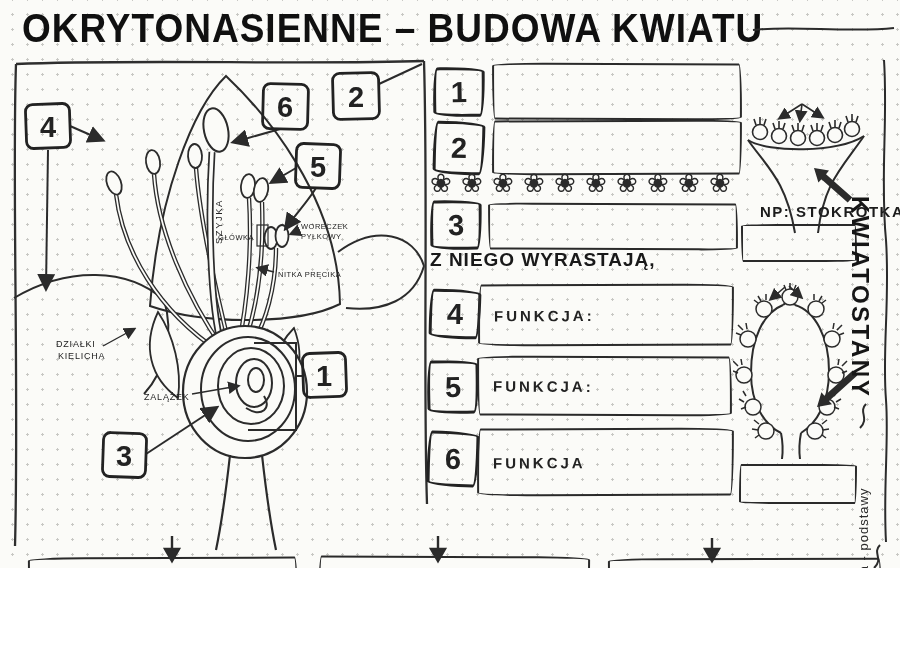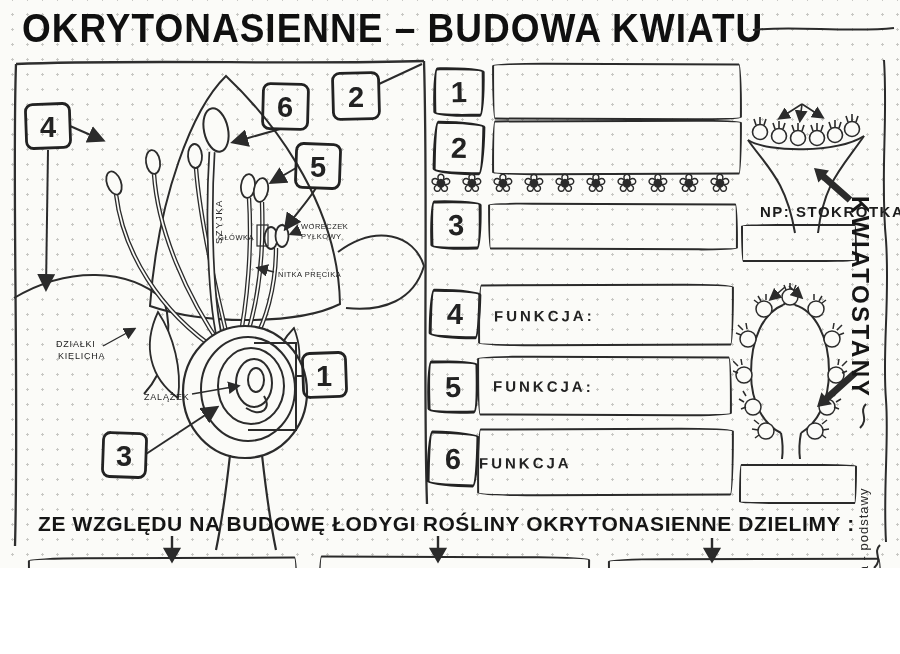--- a/index.html
+++ b/index.html
@@ -197,40 +197,41 @@
     </div>
   <div class="abs ansbox sk sk2" style="left:492px;top:120px;width:246px;height:51px;transform:rotate(-.2deg);"></div>
 
   <div class="abs doodles" style="left:430px;top:168px;width:312px;">❀ ❀ ❀ ❀ ❀ ❀ ❀ ❀ ❀ ❀</div>
 
   <div class="abs numbox" style="left:430px;top:200px;transform:rotate(-1.2deg);">
     <span>3</span>
     </div>
   <div class="abs ansbox sk" style="left:488px;top:203px;width:246px;height:43px;transform:rotate(.25deg);"></div>
 
+  <div class="abs noteline" style="left:430px;top:249px;">Z NIEGO WYRASTAJĄ,</div>
 
   <div class="abs numbox" style="left:429px;top:289px;transform:rotate(1deg);">
     <span>4</span>
     </div>
   <div class="abs ansbox sk2 sk" style="left:478px;top:284px;width:252px;height:58px;transform:rotate(-.2deg);display:flex;align-items:center;">
     <span class="funk" style="margin-left:14px;">FUNKCJA:</span>
     </div>
 
   <div class="abs numbox" style="left:427px;top:360px;height:48px;transform:rotate(-1.4deg);">
     <span>5</span>
     </div>
   <div class="abs ansbox sk" style="left:477px;top:356px;width:251px;height:56px;transform:rotate(.25deg);display:flex;align-items:center;">
     <span class="funk" style="margin-left:14px;">FUNKCJA:</span>
     </div>
 
   <div class="abs numbox" style="left:427px;top:431px;height:50px;transform:rotate(1.2deg);">
     <span>6</span>
     </div>
   <div class="abs ansbox sk sk2" style="left:477px;top:428px;width:253px;height:64px;transform:rotate(-.25deg);display:flex;align-items:center;">
-    <span class="funk" style="">FUNKCJA</span>
+    <span class="funk" style="margin-left:14px;">FUNKCJA</span>
     </div>
 
   <svg class="abs" style="left:738px;top:98px;" width="135" height="150" viewBox="0 0 135 150">
     <defs>
       <marker id="ahD" markerWidth="8" markerHeight="8" refX="6" refY="4" orient="auto">
         <path d="M0,0 L8,4 L0,8 z" fill="#2b2b2b"></path>
       </marker>
     </defs>
     <g stroke="#2b2b2b" stroke-width="2" fill="none">
       <path d="M10,42 C30,55 100,55 126,38"></path>
@@ -305,21 +306,20 @@
     </g>
     <polygon points="84,124 99,121.3 96,117.9 124.3,92.6 119.7,87.4 91.4,112.7 88.4,109.3" fill="#2b2b2b"></polygon>
   </svg>
 
   <div class="abs ansbox sk sk2" style="left:739px;top:464px;width:114px;height:36px;"></div>
 
   <div class="abs vheading" style="left:874px;top:196px;">KWIATOSTANY</div>
 
   <div class="abs credit" style="left:856px;top:632px;">@biologia - podstawy</div>
 
-  <div class="abs prompt" style="left:38px;top:512px;">ZE WZGLĘDU NA BUDOWĘ ŁODYGI ROŚLINY OKRYTONASIENNE DZIELIMY :</div>
 
   <div class="abs ansbox sk" style="left:28px;top:557px;width:266px;height:56px;transform:rotate(-.2deg);"></div>
   <div class="abs ansbox sk sk2" style="left:318px;top:556px;width:268px;height:58px;transform:rotate(.2deg);"></div>
   <div class="abs ansbox sk" style="left:608px;top:558px;width:270px;height:53px;transform:rotate(-.15deg);"></div>
 
   <svg class="abs" style="left:0;top:0;pointer-events:none;" width="900" height="654" viewBox="0 0 900 654">
     <g stroke="#2b2b2b" stroke-width="2" fill="none">
       <path d="M753,30 C790,25 850,33 894,28"></path>
       <path d="M884,60 C888,120 880,180 886,240 C890,300 882,350 886,400 C889,440 883,490 886,542"></path>
       <path d="M866,404 C858,412 870,418 860,428"></path>

